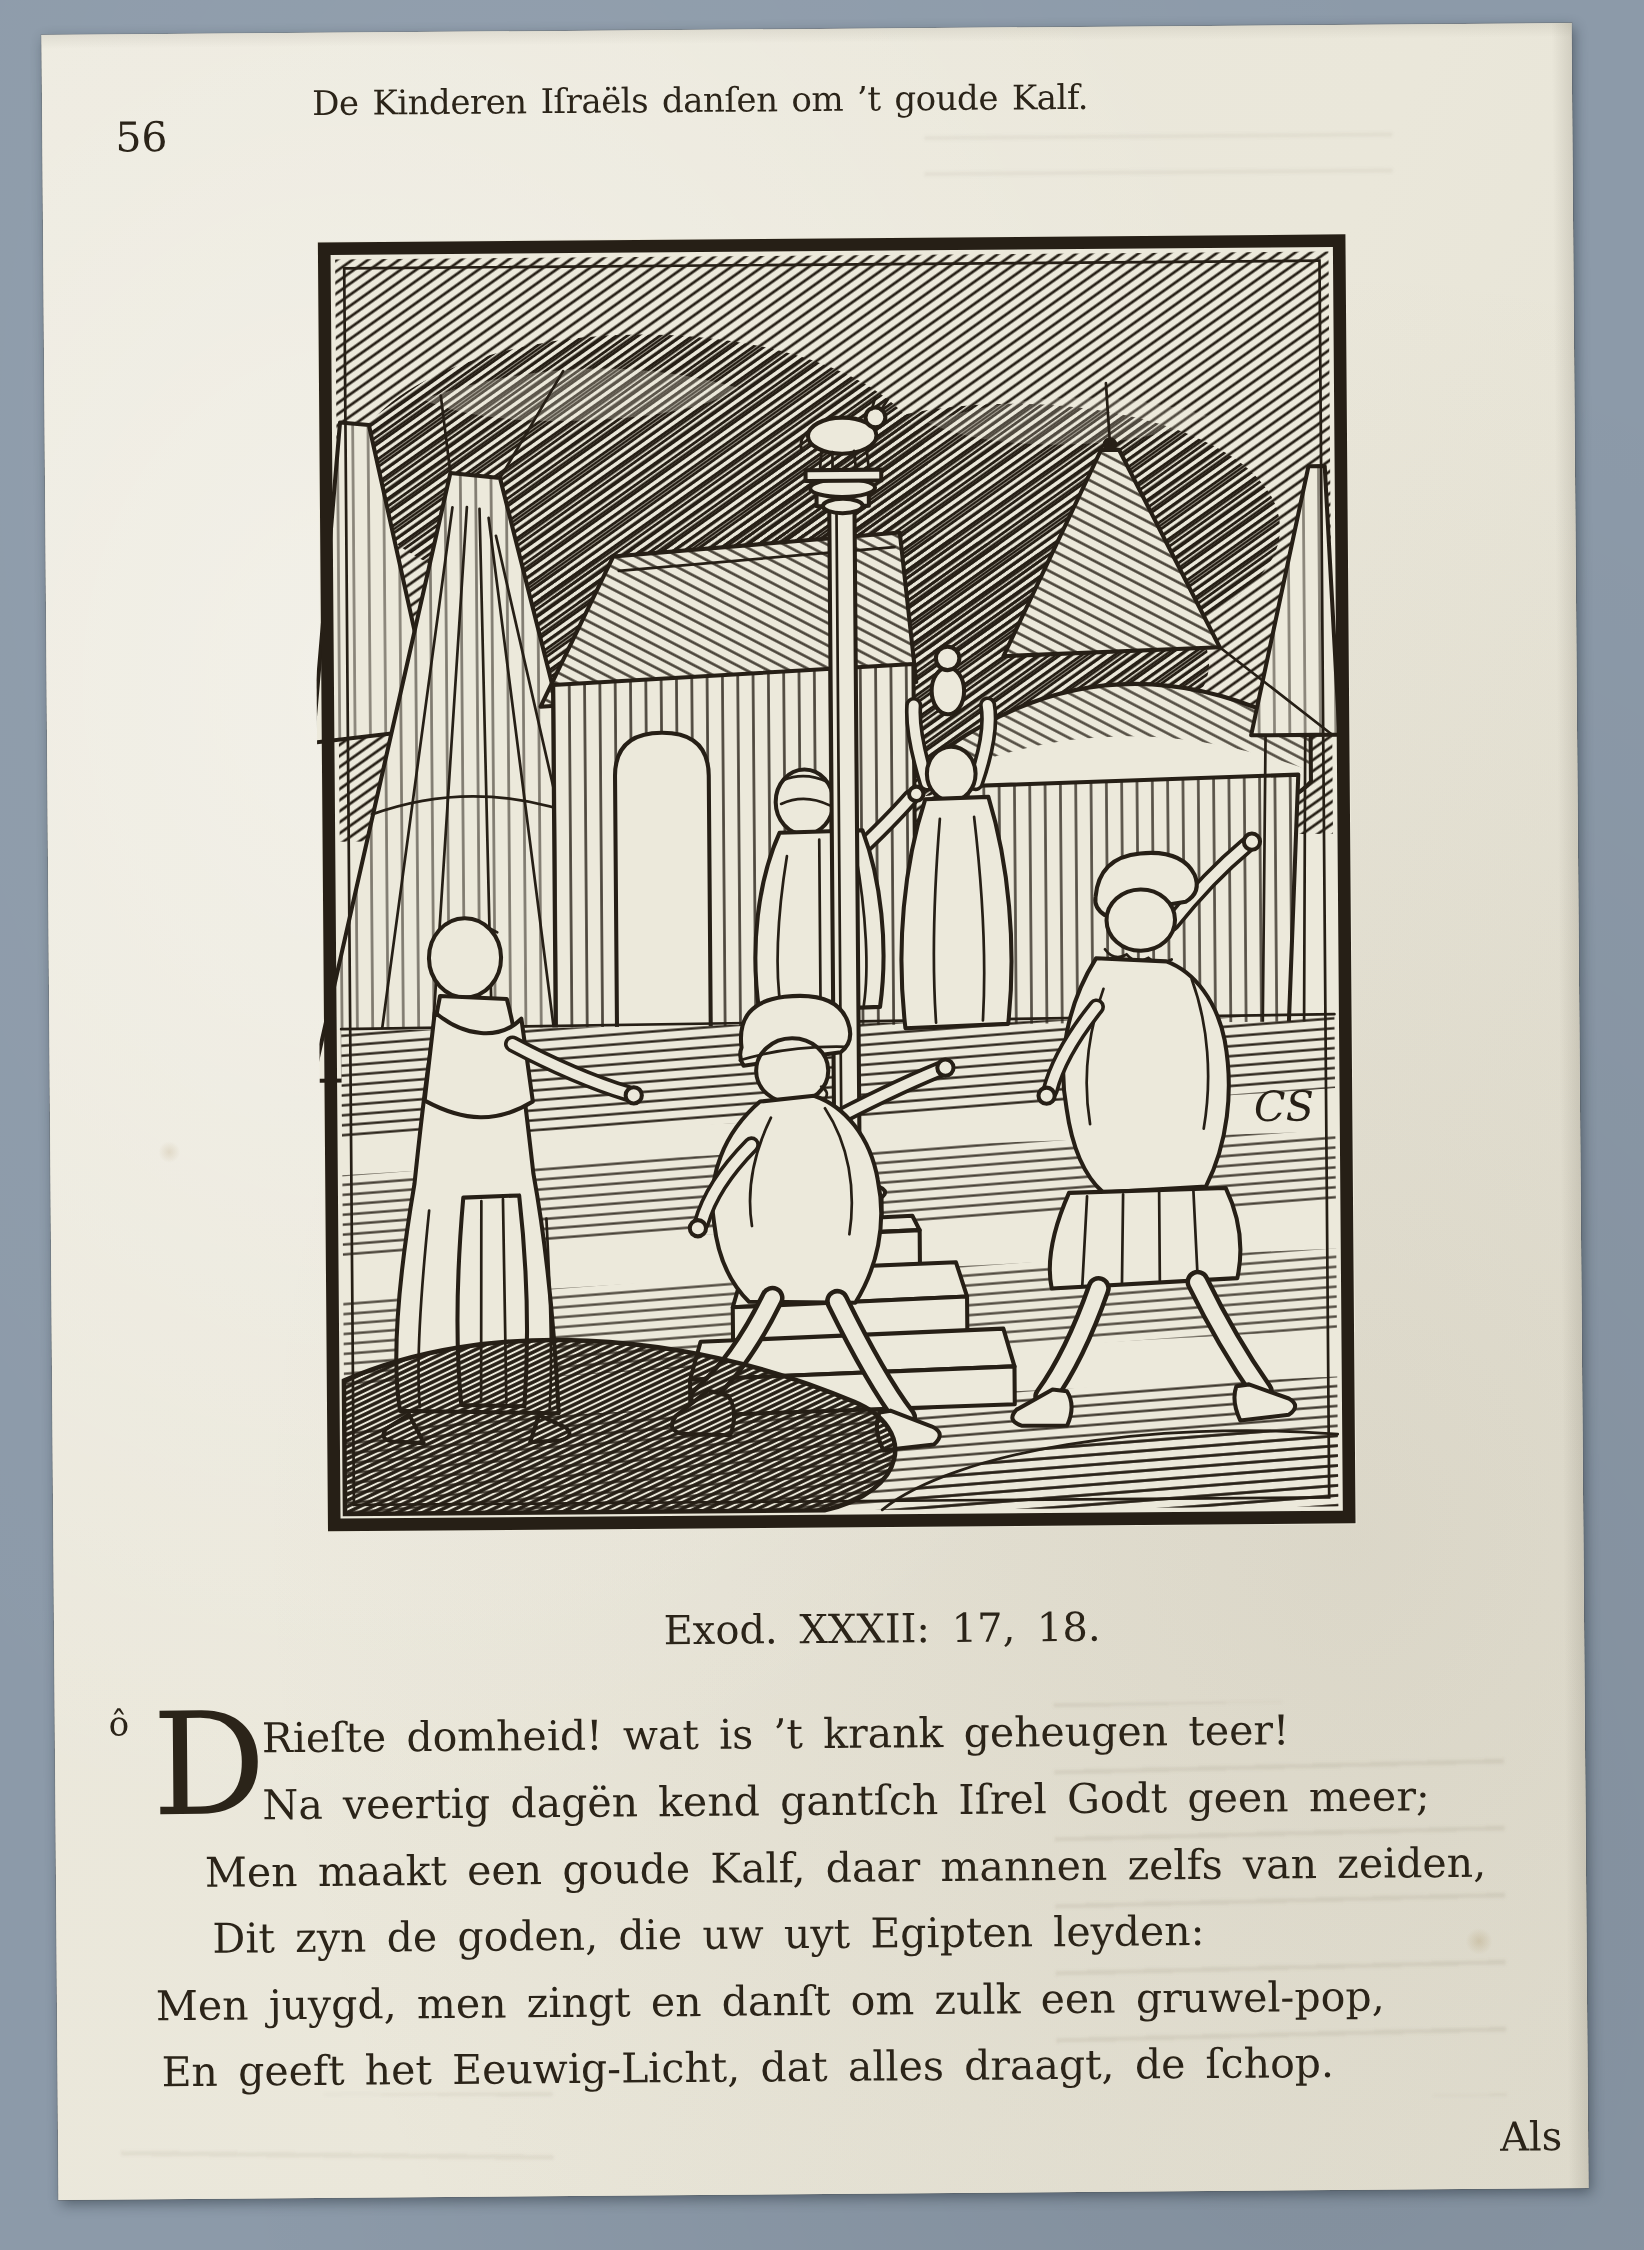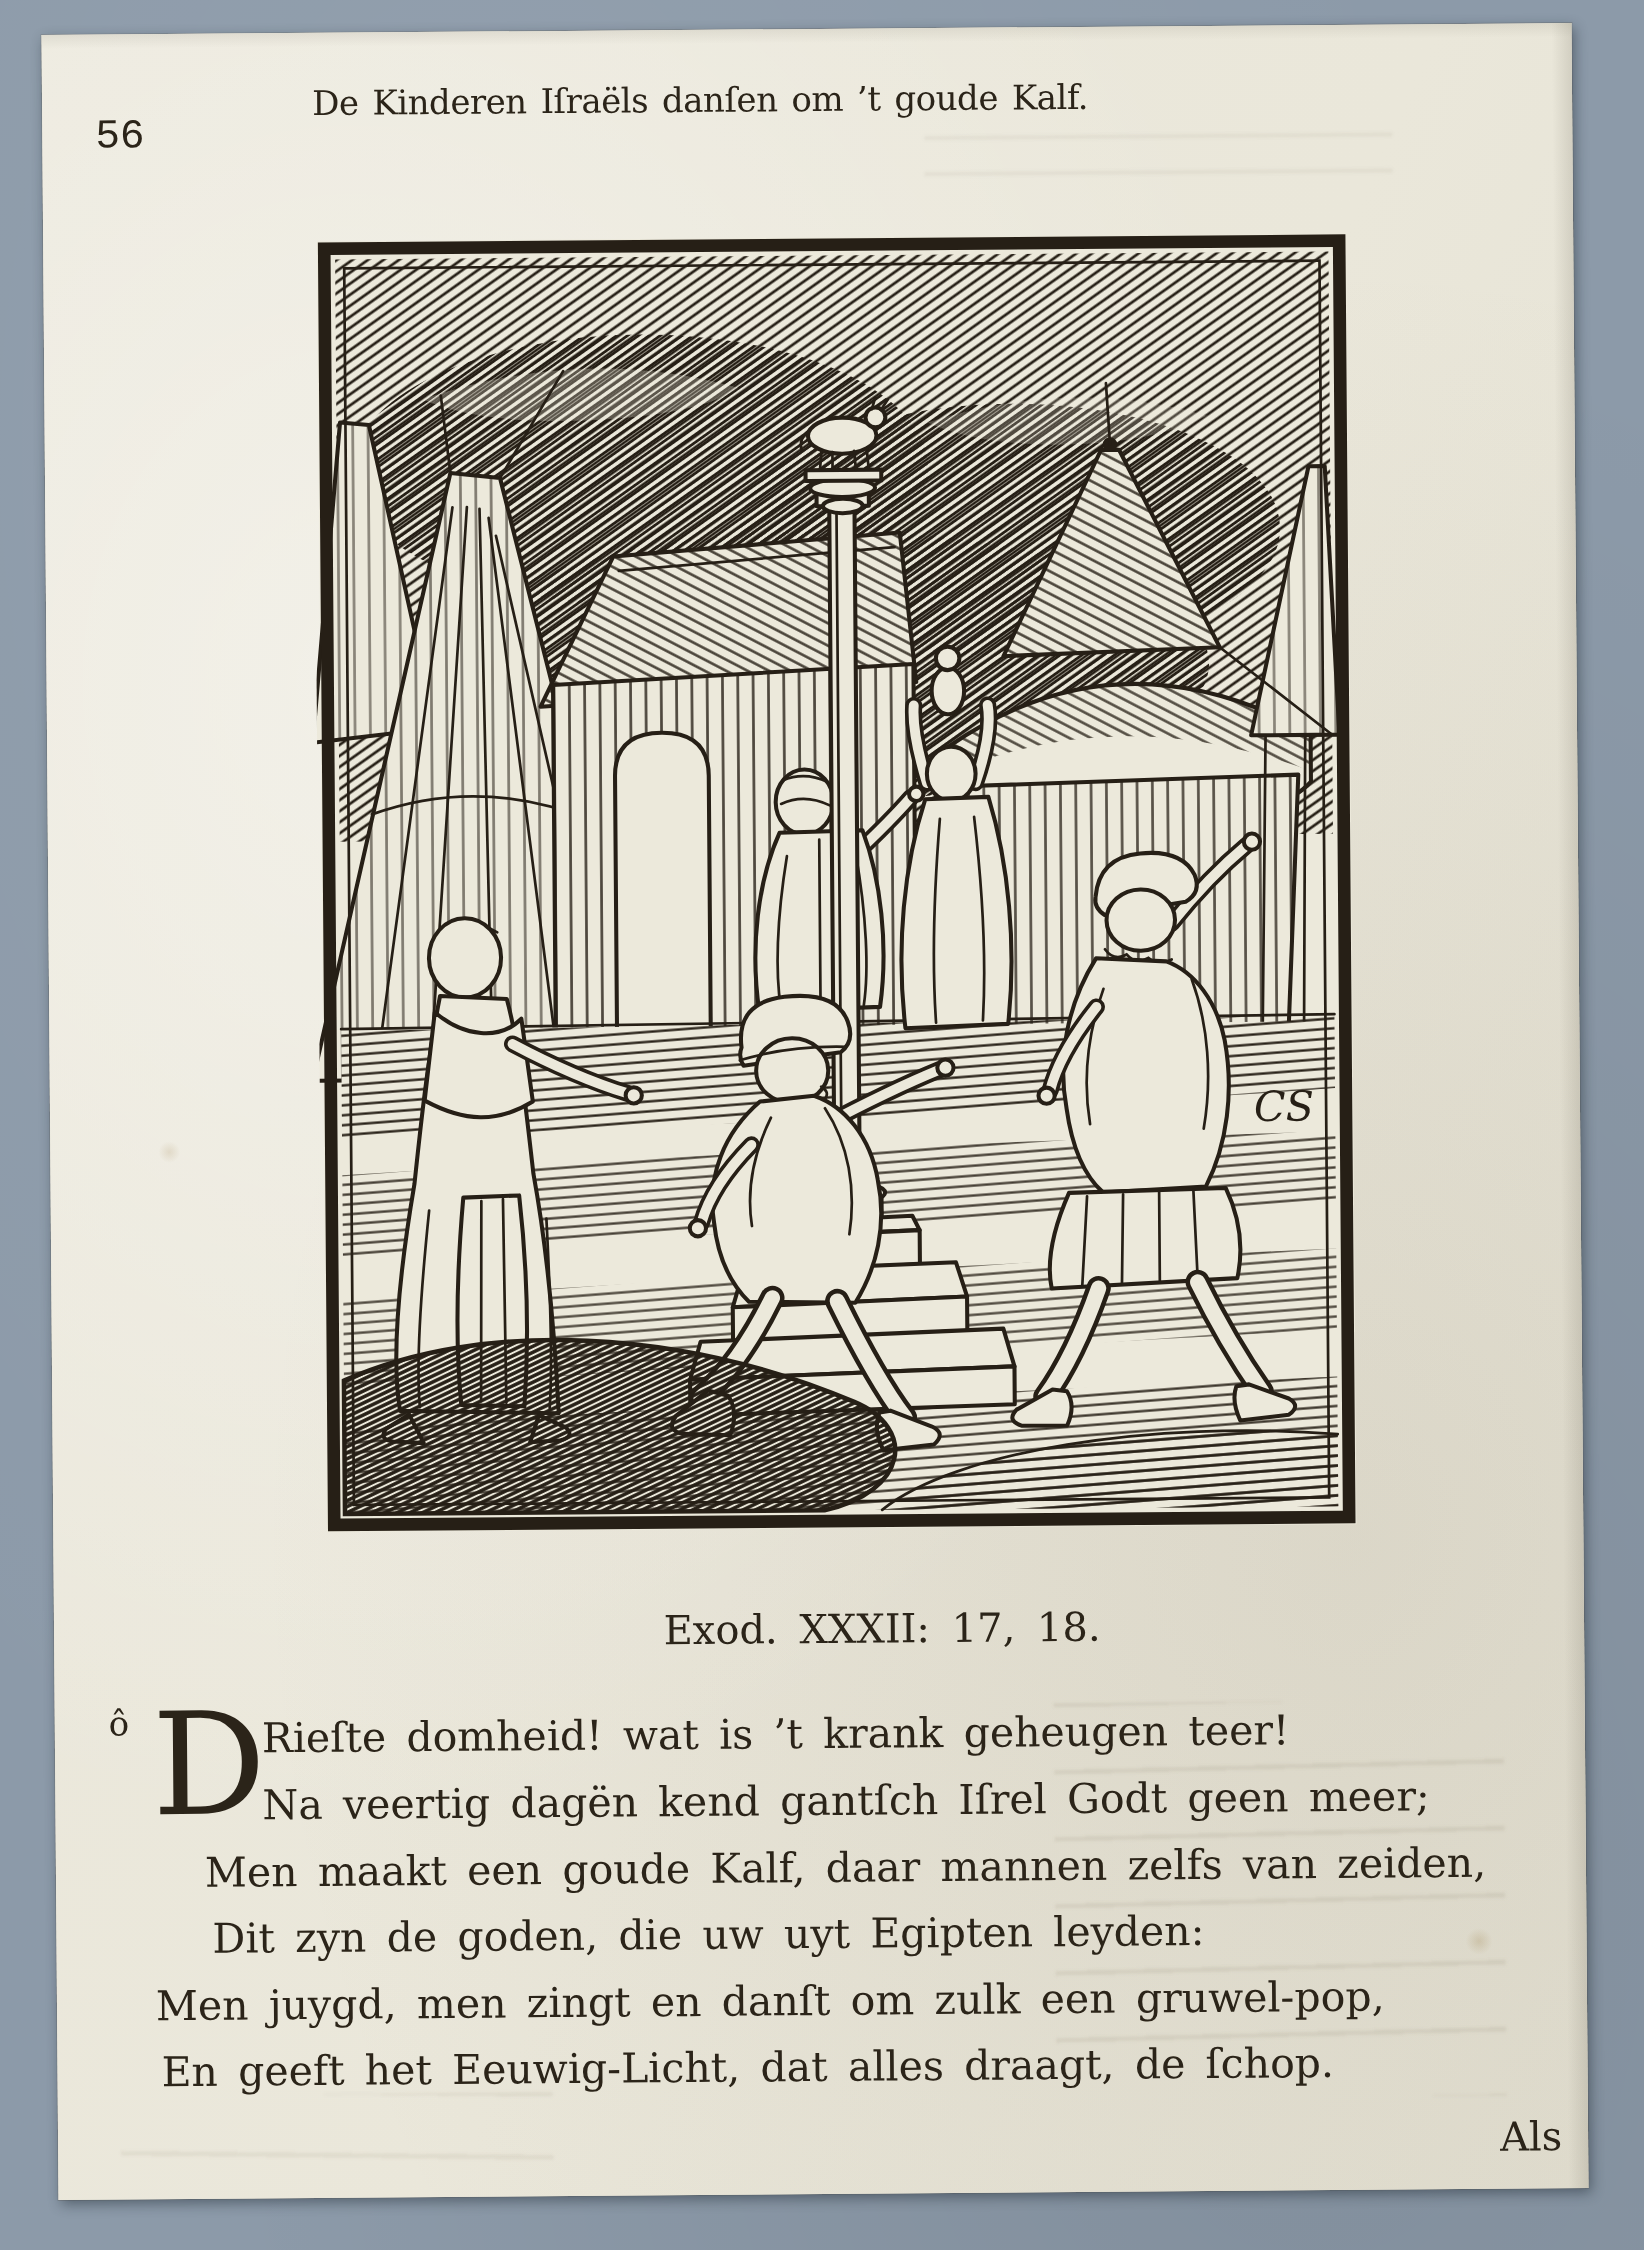--- a/index.html
+++ b/index.html
@@ -25,21 +25,21 @@
   }
   .paper::after{
     content:"";position:absolute;right:0;top:0;bottom:0;width:20px;
     background:linear-gradient(to left, rgba(90,85,70,.16), transparent);
   }
   .paper::before{
     content:"";position:absolute;left:0;top:0;right:0;height:14.4px;
     background:linear-gradient(to bottom, rgba(90,85,70,.10), transparent);
   }
   .page-number{
-    position:absolute;left:53px;top:79px;font-size:41px;font-family:Liberation Mono, monospace;
+    position:absolute;left:73px;top:79px;font-size:41px;
   }
   .running-title{
     position:absolute;left:270px;top:50px;width:738px;text-align:center;
     font-size:34px;letter-spacing:-0.5px;word-spacing:3.6px;white-space:nowrap;
   }
   .woodcut{
     position:absolute;left:270px;top:205px;width:1037px;height:1298px;
   }
   .woodcut svg{width:100%;height:100%;display:block;}
   .caption{

